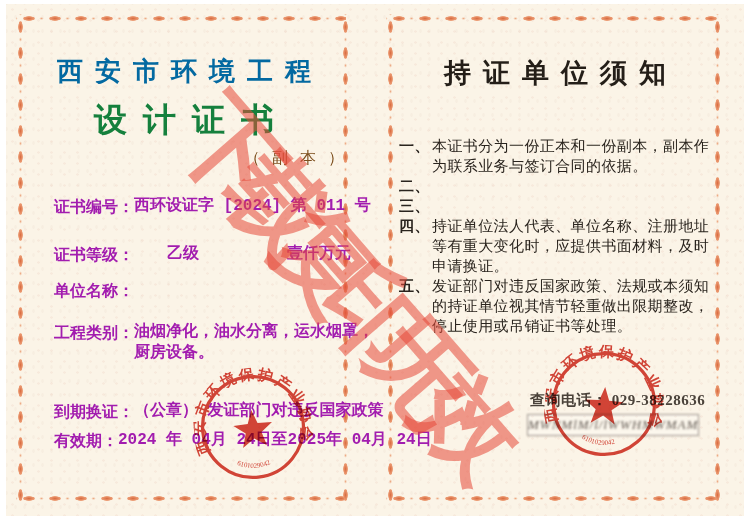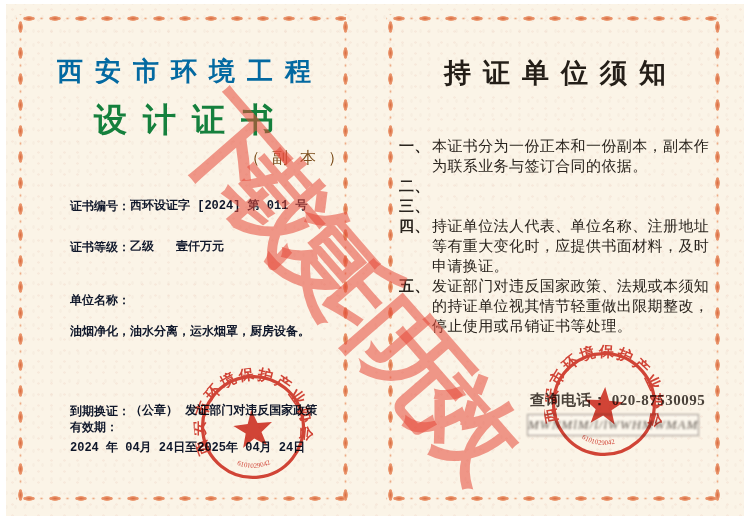--- a/index.html
+++ b/index.html
@@ -45,23 +45,22 @@
   .title-sub{
     left:20px;top:98px;width:328px;text-align:center;
     font-size:33px;font-weight:900;color:#15803d;
     letter-spacing:16px;padding-left:16px;box-sizing:border-box;
   }
   .copy-type{
     left:20px;top:148px;width:328px;text-align:right;
     font-size:16px;color:#7d4f1e;letter-spacing:4px;
   }
   .field{
-    left:54px;display:flex;font-size:12px;color:#0f172a;line-height:21px;
+    left:54px;display:flex;font-size:16px;color:#a21caf;line-height:21px;
     white-space:nowrap;
-    margin-left:16px;
   }
   .field .lab{font-weight:bold;}
   .field .val{font-weight:bold;font-family:Liberation Mono, monospace;}
   .field.wrap{white-space:normal;}
   .field.wrap .val{width:248px;}
   .r-title{
     left:388px;top:55px;width:334px;text-align:center;
     font-size:27px;font-weight:bold;color:#241e18;
     letter-spacing:12px;padding-left:12px;box-sizing:border-box;
   }
@@ -114,41 +113,42 @@
 
 <div class="abs title-main z-text">西安市环境工程</div>
 <div class="abs title-sub z-text">设计证书</div>
 <div class="abs copy-type z-text">（ 副 本 ）</div>
 
 <div class="abs field z-text" style="top:196px;">
   <span class="lab">证书编号：</span>
   <span class="val">西环设证字 [2024] 第 011 号</span>
 </div>
 
-<div class="abs field z-text" style="top:237px;">
+<div class="abs field z-text" style="top:244px;gap:33px;">
   <span class="lab">证书等级：</span>
   <span class="val">乙级</span>
   <span style="width:22px;"></span>
   <span class="val">壹仟万元</span>
 </div>
 
-<div class="abs field z-text" style="top:290px;">
+<div class="abs field z-text" style="top:280px;">
   <span class="lab">单位名称：</span>
 </div>
 
 <div class="abs field wrap z-text" style="top:322px;">
+  <span class="lab">工程类别：</span>
   <span class="val">油烟净化，油水分离，运水烟罩，厨房设备。</span>
 </div>
 
 <div class="abs field z-text" style="top:401px;">
   <span class="lab">到期换证：</span>
   <span class="val">（公章） 发证部门对违反国家政策</span>
 </div>
 
-<div class="abs field z-text" style="top:417px;flex-direction:column;">
+<div class="abs field z-text" style="top:430px;">
   <span class="lab">有效期：</span>
   <span class="val">2024 年 04月 24日至2025年 04月 24日</span>
 </div>
 
 <div class="abs r-title z-text">持证单位须知</div>
 
 <div class="abs notices z-text">
   <div class="notice">
     <span class="num">一、</span>
     <span class="txt">本证书分为一份正本和一份副本，副本作为联系业务与签订合同的依据。</span>
@@ -164,21 +164,21 @@
     <span class="txt">持证单位法人代表、单位名称、注册地址等有重大变化时，应提供书面材料，及时申请换证。</span>
   </div>
   <div class="notice">
     <span class="num">五、</span>
     <span class="txt">发证部门对违反国家政策、法规或本须知的持证单位视其情节轻重做出限期整改，停止使用或吊销证书等处理。</span>
   </div>
 </div>
 
 <div class="abs phone z-text">
   <span>查询电话：</span>
-  <span>020-87530095</span>
+  <span>029-38228636</span>
 </div>
 
 <div class="abs blur-box z-text">MWNMlM/l/lWWHMWMAMAl</div>
 
 <div class="abs watermark">下载复印无效</div>
 
 <svg class="stamp stamp-left" viewBox="0 0 110 110">
   <circle cx="55" cy="55" r="47" fill="none" stroke="#cf2d20" stroke-width="3"></circle>
   <path id="arcL" d="M 14,76 A 45.6,45.6 0 1 1 96,76" fill="none"></path>
   <text font-size="14" font-weight="bold" fill="#cf2d20">

